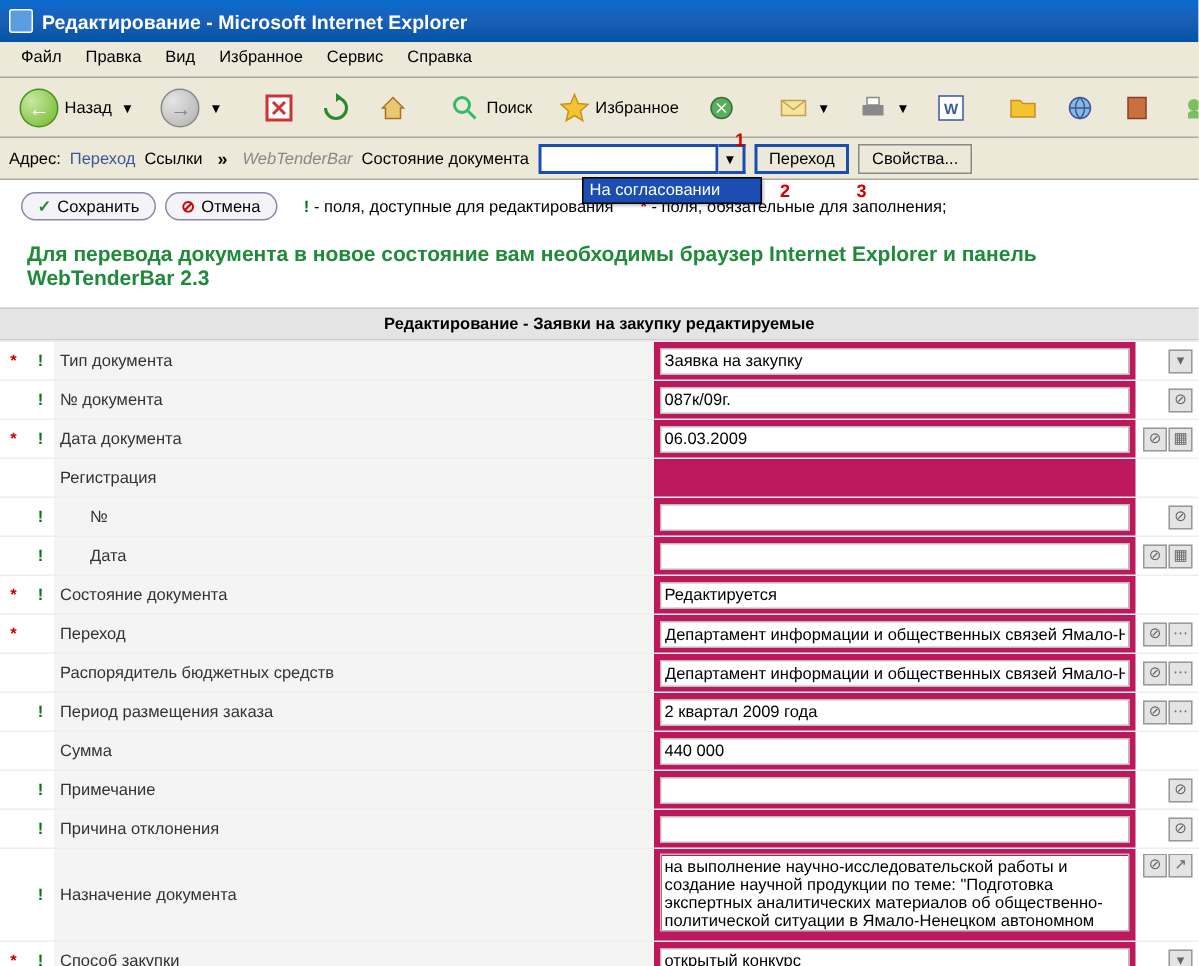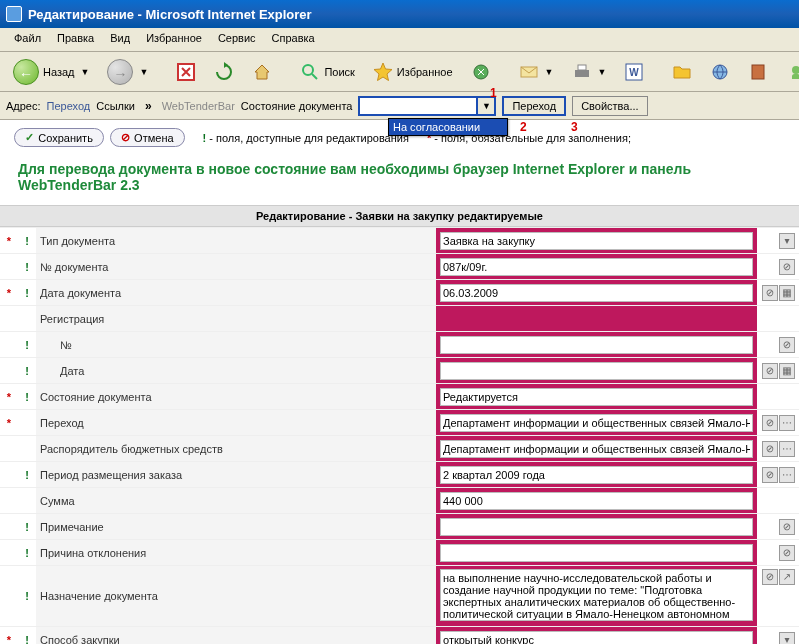--- a/index.html
+++ b/index.html
@@ -20,21 +20,21 @@
 .sep { width: 1px; height: 28px; background: #aca899; margin: 0 3px; }
 .dropdown-arrow { font-size: 9px; color: #000; margin-left: 2px;}
 
 
 .nav-circle { width: 26px; height: 26px; border-radius: 50%; background: radial-gradient(circle at 30% 30%, #c8e8a0, #6eb82e); border: 1px solid #4a9020; display: flex; align-items: center; justify-content: center; color: #fff; font-size: 14px; }
 
 
 .addressbar { background: #ece9d8; height: 28px; display: flex; align-items: center; padding: 0 6px; border-bottom: 1px solid #aca899; gap: 6px; position: relative; }
 .addressbar .lbl { color: #000; }
 .address-link { color: #3b5898; }
-.address-gray { color: #888; }
+.address-gray { color: #888; font-style: italic; }
 .collapse { font-size: 12px; font-weight: bold; padding: 0 4px; }
 .state-combo { display: flex; }
 .state-input { width: 120px; height: 20px; border: 2px solid #1b4db3; background: #fff; }
 .state-drop { width: 18px; height: 20px; border: 2px solid #1b4db3; border-left: none; background: #ece9d8; display: flex; align-items: center; justify-content: center; font-size: 9px; }
 .btn-blue { border: 2px solid #1b4db3; padding: 1px 8px; height: 20px; background: #ece9d8; font-size: 11px; display: flex; align-items: center; }
 .btn-plain { border: 1px solid #888; padding: 1px 8px; height: 20px; background: #ece9d8; font-size: 11px; }
 .state-popup { position: absolute; left: 388px; top: 26px; width: 120px; background: #1b4db3; color: #fff; padding: 2px 4px; font-size: 11px; border: 1px solid #000; box-shadow: 1px 1px 2px rgba(0,0,0,.3); z-index: 10; }
 
 
 .anno { position: absolute; color: #d40000; font-weight: bold; font-size: 12px; z-index: 11; }

